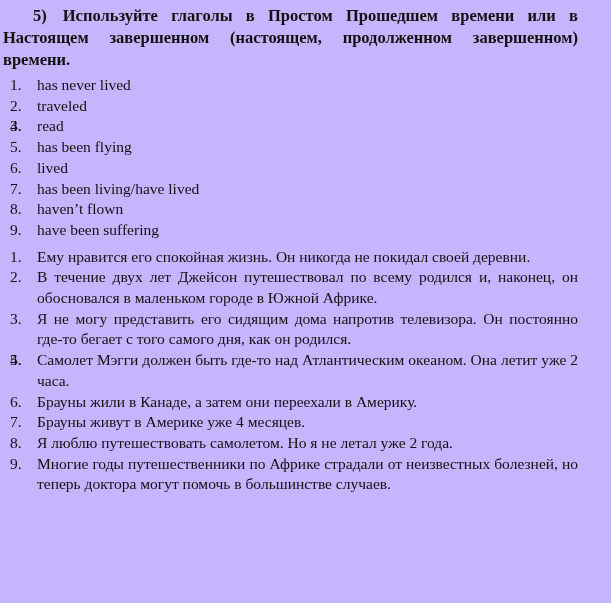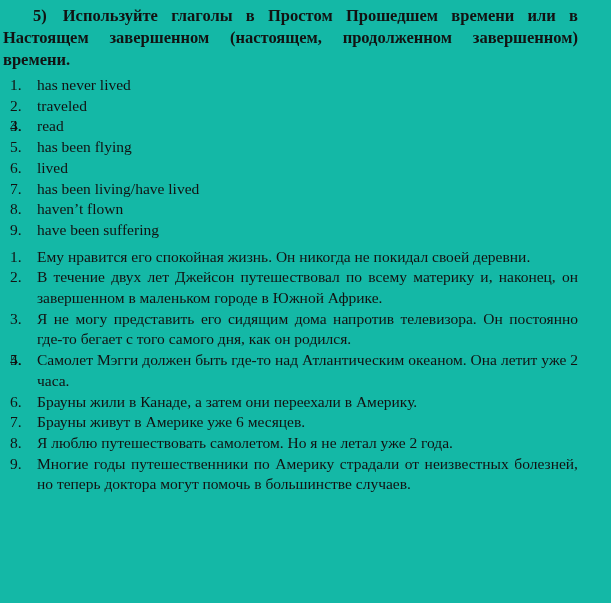--- a/index.html
+++ b/index.html
@@ -12,21 +12,21 @@
       height: 603px;
       overflow: hidden;
       font-family: "Liberation Serif", "DejaVu Serif", serif;
       color: #121212;
     }
     .page {
       box-sizing: border-box;
       width: 611px;
       height: 603px;
       padding: 5px 33px 0 3px;
-      background: #14b8a6;
+      background: #c4b5fd;
     }
     .heading {
       font-weight: bold;
       font-size: 16.5px;
       line-height: 22px;
       text-align: justify;
       text-indent: 30px;
       margin: 0 0 4px 0;
     }
     .heading .hnum {
@@ -72,23 +72,23 @@
     <div class="item en"><span class="num">4.</span><span class="txt">read</span></div>
     <div class="item en"><span class="num">5.</span><span class="txt">has been flying</span></div>
     <div class="item en"><span class="num">6.</span><span class="txt">lived</span></div>
     <div class="item en"><span class="num">7.</span><span class="txt">has been living/have lived</span></div>
     <div class="item en"><span class="num">8.</span><span class="txt">haven’t flown</span></div>
     <div class="item en"><span class="num">9.</span><span class="txt">have been suffering</span></div>
   </div>
 
   <div class="list sentences">
     <div class="item ru"><span class="num">1.</span><span class="txt">Ему нравится его спокойная жизнь. Он никогда не покидал своей де­ревни.</span></div>
-    <div class="item ru"><span class="num">2.</span><span class="txt">В течение двух лет Джейсон путешествовал по всему материку и, наконец, он завершенном в маленьком городе в Южной Африке.</span></div>
+    <div class="item ru"><span class="num">2.</span><span class="txt">В течение двух лет Джейсон путешествовал по всему родился и, наконец, он обосновался в маленьком городе в Южной Африке.</span></div>
     <div class="item ru"><span class="num">3.</span><span class="txt">Я не могу представить его сидящим дома напротив телевизора. Он постоянно где-то бегает с того самого дня, как он родился.</span></div>
     <div class="item ru"><span class="num">4.</span></div>
     <div class="item ru"><span class="num">5.</span><span class="txt">Самолет Мэгги должен быть где-то над Атлантическим океаном. Она летит уже 2 часа.</span></div>
     <div class="item ru"><span class="num">6.</span><span class="txt">Брауны жили в Канаде, а затем они переехали в Америку.</span></div>
-    <div class="item ru"><span class="num">7.</span><span class="txt">Брауны живут в Америке уже 6 месяцев.</span></div>
+    <div class="item ru"><span class="num">7.</span><span class="txt">Брауны живут в Америке уже 4 месяцев.</span></div>
     <div class="item ru"><span class="num">8.</span><span class="txt">Я люблю путешествовать самолетом. Но я не летал уже 2 года.</span></div>
-    <div class="item ru"><span class="num">9.</span><span class="txt">Многие годы путешественники по Америку страдали от неизвестных болезней, но теперь доктора могут помочь в большинстве случаев.</span></div>
+    <div class="item ru"><span class="num">9.</span><span class="txt">Многие годы путешественники по Африке страдали от неизвестных болезней, но теперь доктора могут помочь в большинстве случаев.</span></div>
   </div>
 
 </div>
 
 </body></html>

